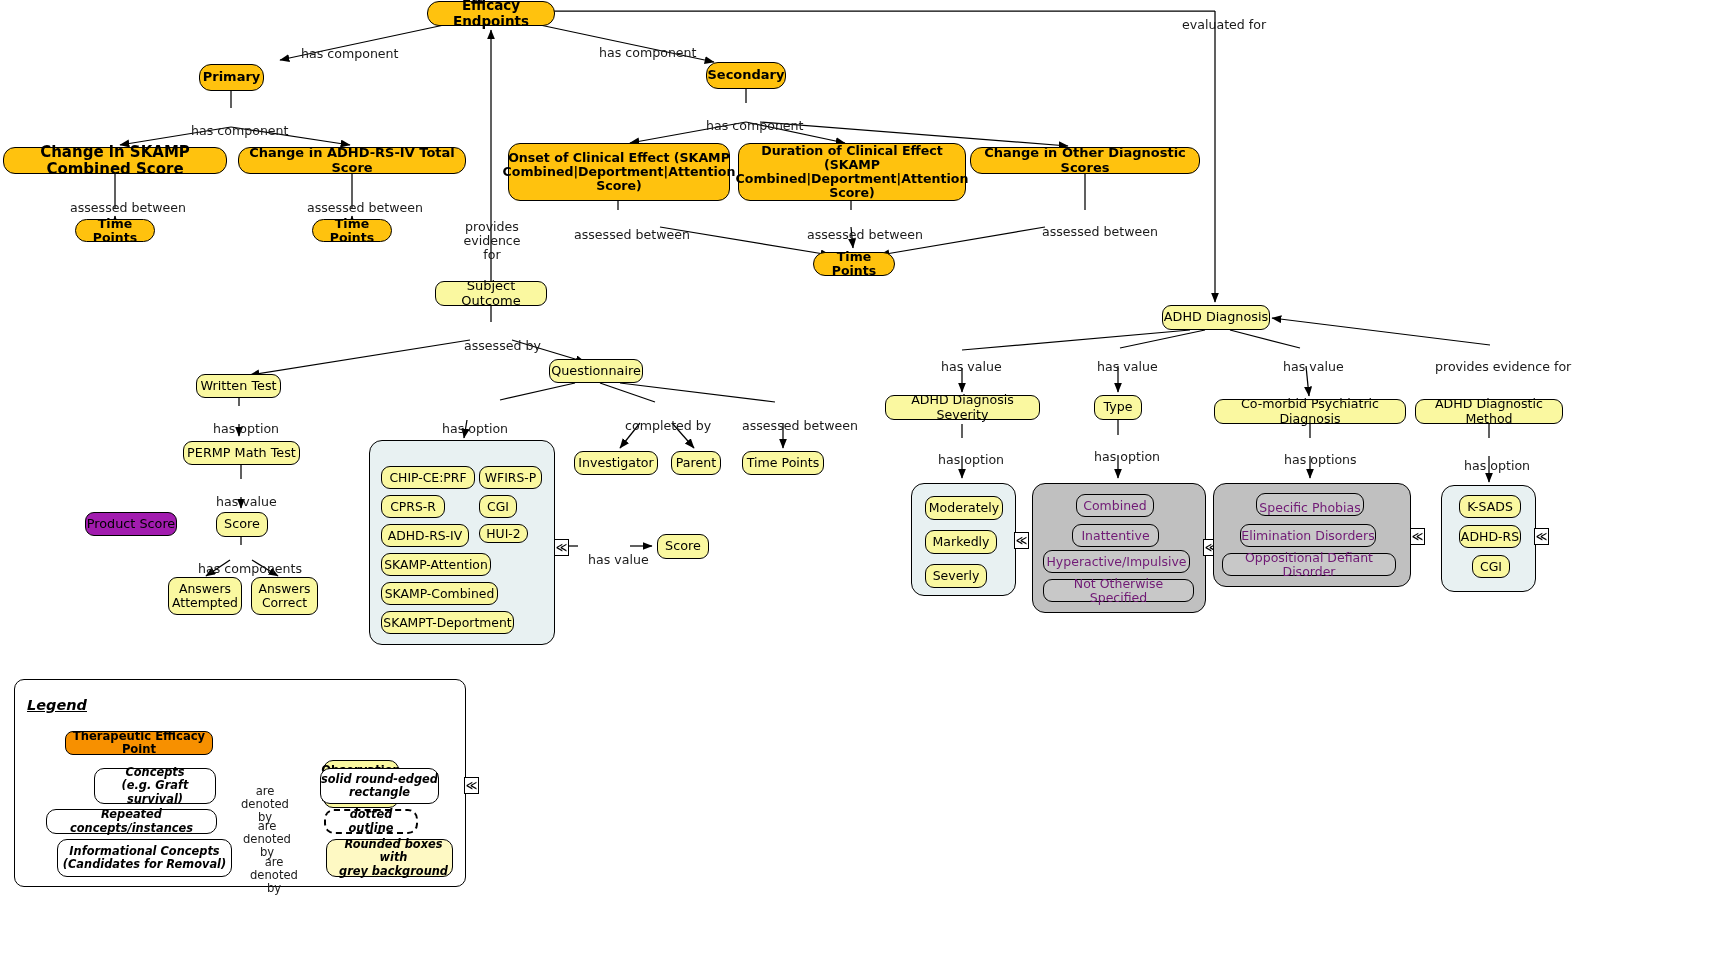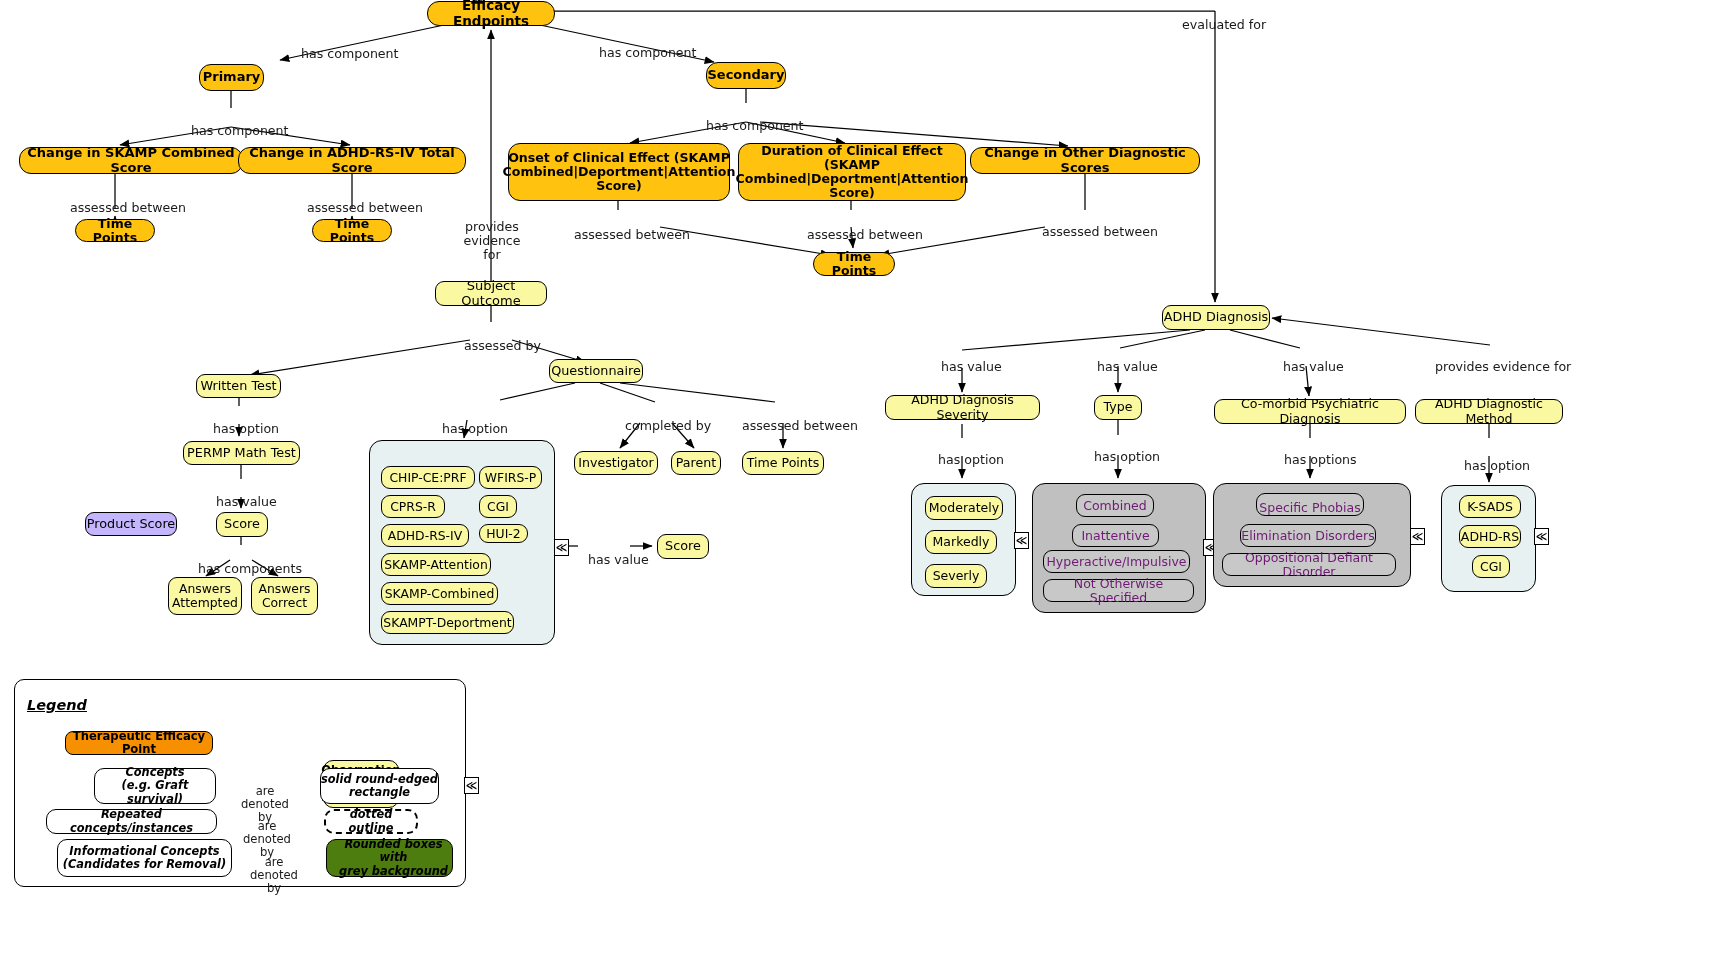--- a/index.html
+++ b/index.html
@@ -6,42 +6,42 @@
   body{width:1710px;height:970px;position:relative;overflow:hidden;
        font-family:"DejaVu Sans","Liberation Sans",sans-serif;}
   #canvas{position:absolute;left:0;top:0;width:1710px;height:970px;}
   svg#edges{position:absolute;left:0;top:0;width:1710px;height:970px;pointer-events:none;}
 
   .node{position:absolute;box-sizing:border-box;display:flex;align-items:center;
         justify-content:center;text-align:center;border:1.3px solid #000;
         border-radius:9px;line-height:1.12;}
   .tep{background:#FFC20E;font-weight:bold;color:#000;border-radius:12px;}
   .obs{background:#FAF8A0;color:#000;}
-  .grey{background:#c4b5fd;color:#000;}
+  .grey{background:#a21caf;color:#000;}
   .white{background:#fff;color:#701a75;}
   .group-blue{position:absolute;background:#E8F1F2;border:1.3px solid #000;border-radius:13px;box-sizing:border-box;}
   .group-grey{position:absolute;background:#C0C0C0;border:1.3px solid #000;border-radius:13px;box-sizing:border-box;}
 
   .lbl{position:absolute;color:#1a1a1a;background:transparent;white-space:pre;
        text-align:center;line-height:1.1;}
   .marker{position:absolute;border:1.2px solid #000;background:#fff;
           font-size:11px;line-height:12px;text-align:center;width:13px;height:15px;
           display:flex;align-items:center;justify-content:center;font-weight:bold;}
 
   .legend-box{position:absolute;border:1.4px solid #000;border-radius:10px;background:#fff;box-sizing:border-box;}
   .legend-title{position:absolute;font-style:italic;font-weight:bold;
                 text-decoration:underline;color:#000;}
   .lnode{position:absolute;box-sizing:border-box;display:flex;align-items:center;
          justify-content:center;text-align:center;border:1.4px solid #000;border-radius:10px;
          font-style:italic;font-weight:bold;line-height:1.15;}
   .lnode.plain{background:#fff;}
   .lnode.orange{background:#F79000;border-radius:8px;font-style:normal;}
   .lnode.yellow{background:#FAF8A0;font-style:normal;}
   .lnode.dotted{background:#fff;border-style:dashed;border-width:2px;}
-  .lnode.greyb{background:#4d7c0f;padding-left:8px;}
+  .lnode.greyb{background:#fef9c3;padding-left:8px;}
   .ltxt{position:absolute;text-align:center;color:#1a1a1a;line-height:1.12;}
 </style>
 </head>
 <body>
 
 <div id="canvas">
 
 <svg id="edges" viewBox="0 0 1710 970">
   <defs>
     <marker id="ah" markerWidth="9" markerHeight="9" refX="7.5" refY="3.2" orient="auto">
@@ -146,21 +146,21 @@
     </div>
 
 <div class="node tep" style="left:199px;top:64px;width:65px;height:27px;font-size:13px;">
   <span>Primary</span>
     </div>
 
 <div class="node tep" style="left:706px;top:62px;width:80px;height:27px;font-size:13px;">
   <span>Secondary</span>
     </div>
 
-<div class="node tep" style="left:19px;top:147px;width:224px;height:27px;font-size:13px;">
+<div class="node tep" style="left:3px;top:147px;width:224px;height:27px;font-size:15px;">
   <span>Change in SKAMP Combined Score</span>
     </div>
 
 <div class="node tep" style="left:238px;top:147px;width:228px;height:27px;font-size:13px;">
   <span>Change in ADHD-RS-IV Total Score</span>
     </div>
 
 <div class="node tep" style="left:738px;top:143px;width:228px;height:58px;font-size:12.6px;padding:0 6px;">
   <span>Duration of Clinical Effect (SKAMP Combined|Deportment|Attention Score)</span>
     </div>

